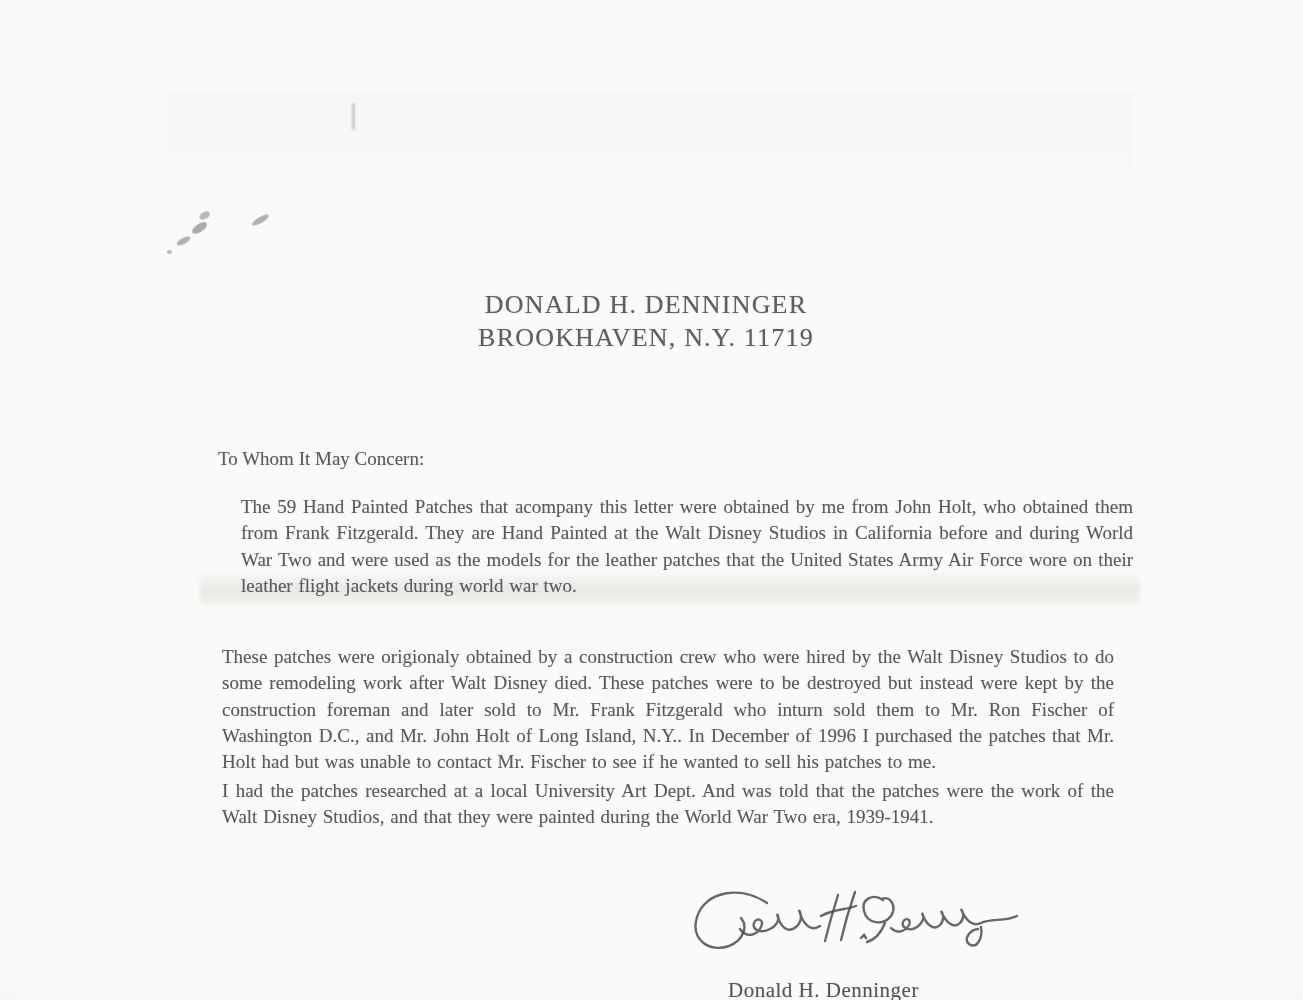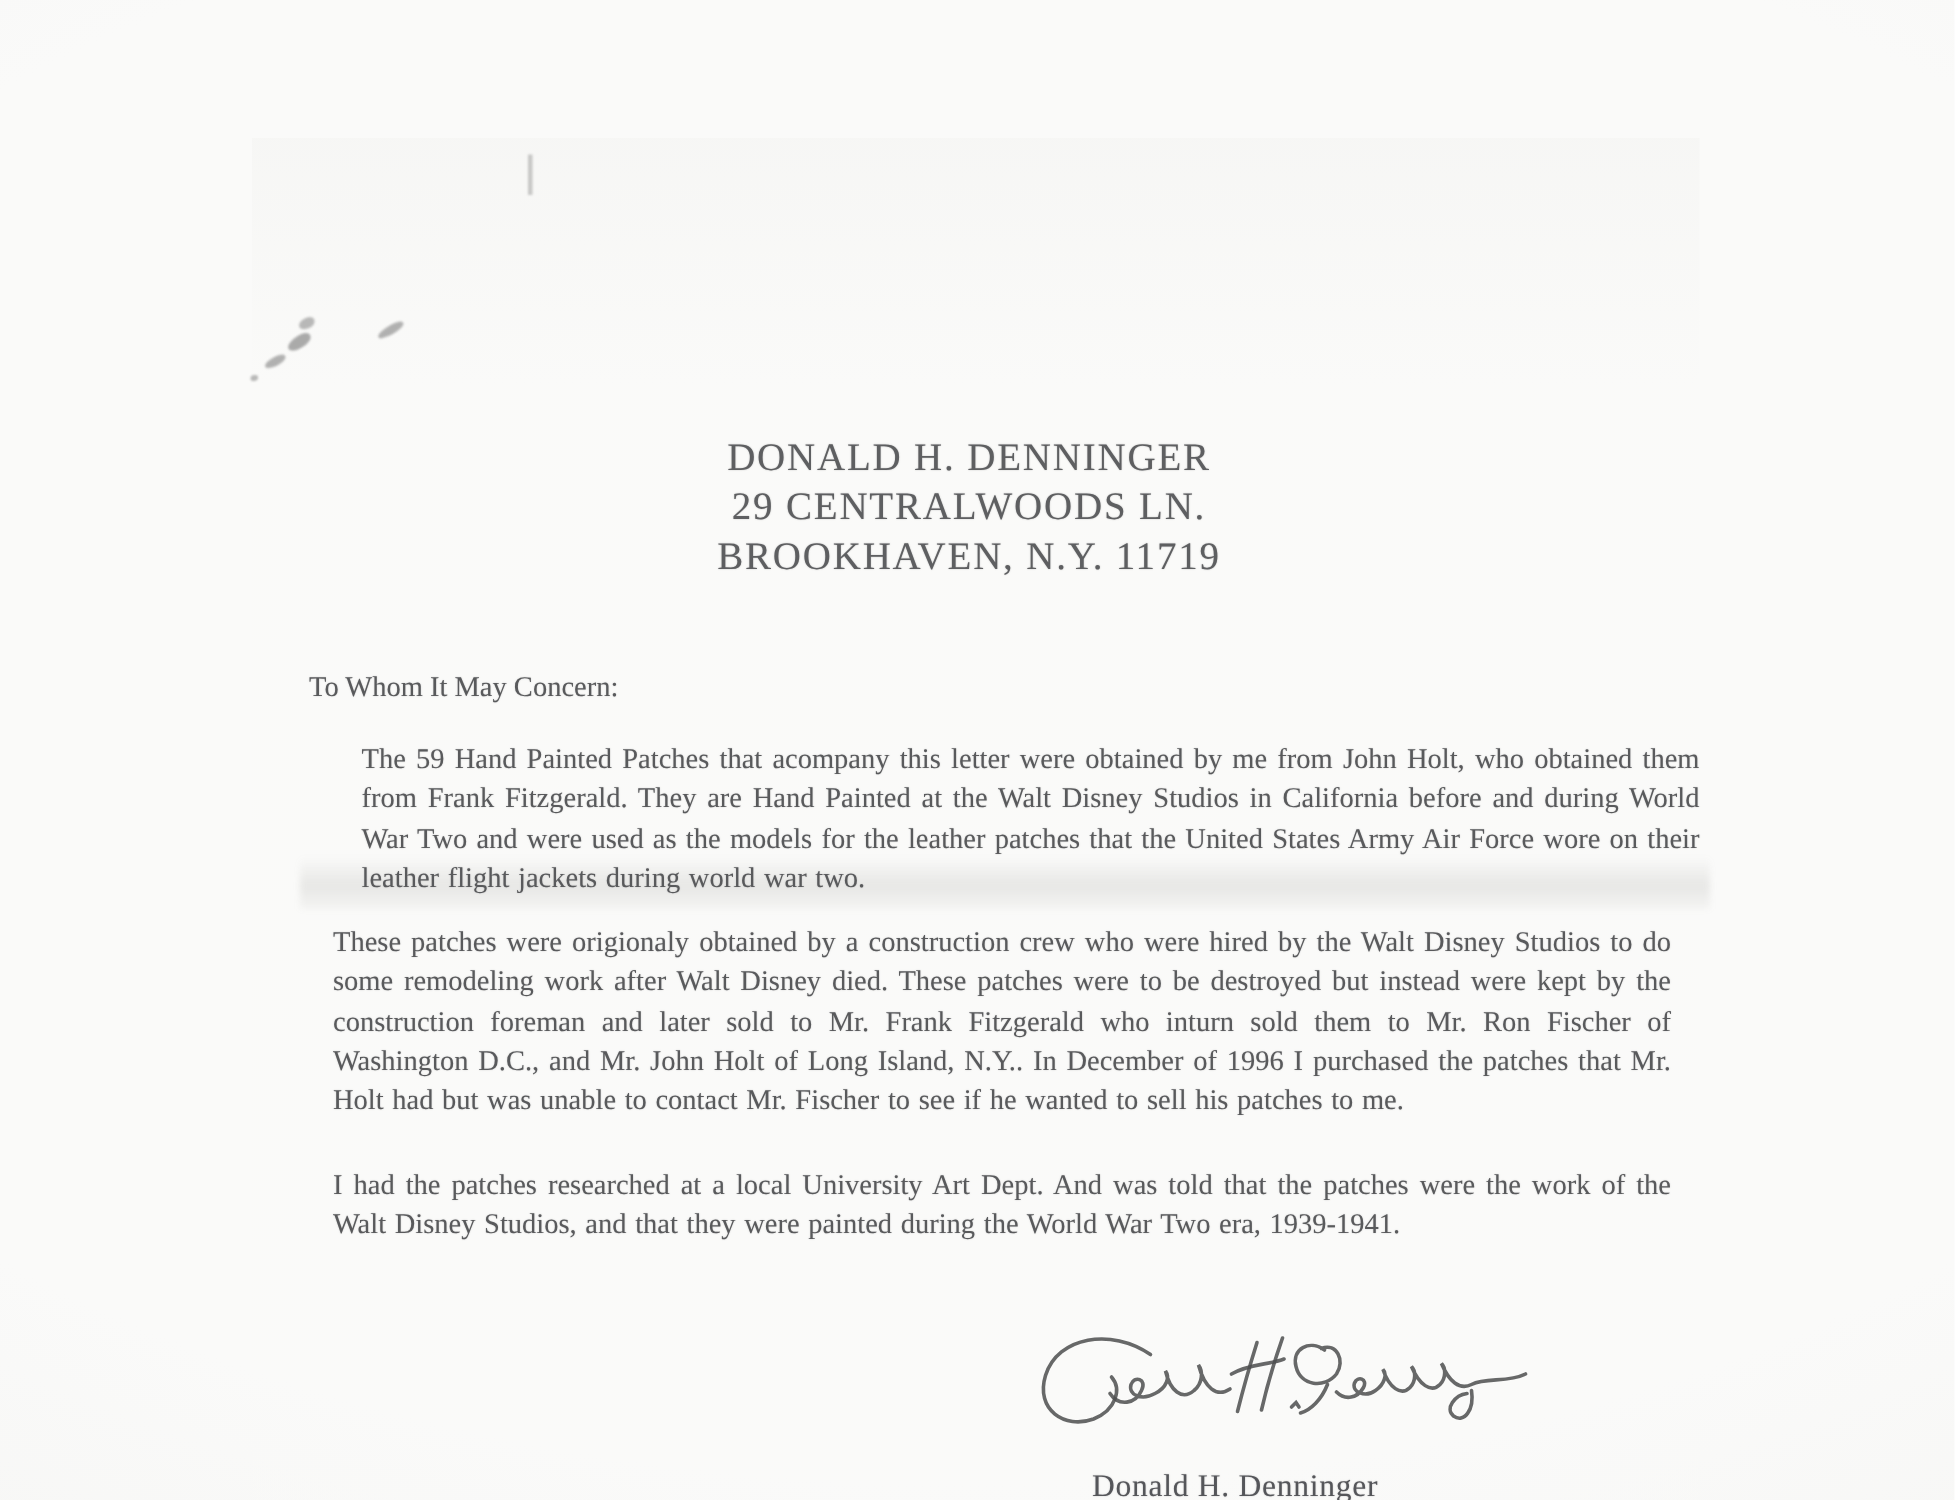--- a/index.html
+++ b/index.html
@@ -31,38 +31,38 @@
     width: 1292px;
     text-align: center;
     font-size: 26px;
     line-height: 33px;
     letter-spacing: 1.2px;
     color: #5e5f61;
     text-shadow: 0 0 1px rgba(95,95,97,.45);
   }
   .salutation {
     position: absolute;
-    left: 206px; top: 448px;
+    left: 218px; top: 448px;
     font-size: 19px;
     color: #595a5c;
     text-shadow: 0 0 1px rgba(90,90,92,.35);
   }
   .para {
     position: absolute;
     left: 222px;
     width: 892px;
     font-size: 19px;
     line-height: 26.3px;
     text-align: justify;
     word-spacing: 1px;
     color: #595a5c;
     text-shadow: 0 0 1px rgba(90,90,92,.35);
   }
   .para-1 { top: 494px; margin-left: 19px; }
-  .para-2 { top: 616px; }
+  .para-2 { top: 644px; }
   .para-3 { top: 778px; }
   .scan-smudge {
     position: absolute;
     left: 200px; top: 571px;
     width: 940px; height: 35px;
     background: linear-gradient(to bottom,
       rgba(125,125,118,0) 0%,
       rgba(125,125,118,0.14) 55%,
       rgba(125,125,118,0.05) 100%);
     filter: blur(2px);
@@ -119,21 +119,20 @@
 
   <div class="fold-tick"></div>
   <div class="speck speck-1"></div>
   <div class="speck speck-2"></div>
   <div class="speck speck-3"></div>
   <div class="speck speck-4"></div>
   <div class="speck speck-5"></div>
 
   <div class="letterhead">
     <div>DONALD H. DENNINGER</div>
-    <div>29 CENTRALWOODS LN.</div>
     <div>BROOKHAVEN, N.Y. 11719</div>
   </div>
 
   <div class="salutation">To Whom It May Concern:</div>
 
   <div class="scan-smudge"></div>
 
   <div class="para para-1">The 59 Hand Painted Patches that acompany this letter were obtained by me from John Holt, who obtained them from Frank Fitzgerald. They are Hand Painted at the Walt Disney Studios in California before and during World War Two and were used as the models for the leather patches that the United States Army Air Force wore on their leather flight jackets during world war two.</div>
   <div class="para para-2">These patches were origionaly obtained by a construction crew who were hired by the Walt Disney Studios to do some remodeling work after Walt Disney died. These patches were to be destroyed but instead were kept by the construction foreman and later sold to Mr. Frank Fitzgerald who inturn sold them to Mr. Ron Fischer of Washington D.C., and Mr. John Holt of Long Island, N.Y.. In December of 1996 I purchased the patches that Mr. Holt had but was unable to contact Mr. Fischer to see if he wanted to sell his patches to me.</div>
   <div class="para para-3">I had the patches researched at a local University Art Dept. And was told that the patches were the work of the Walt Disney Studios, and that they were painted during the World War Two era, 1939-1941.</div>

